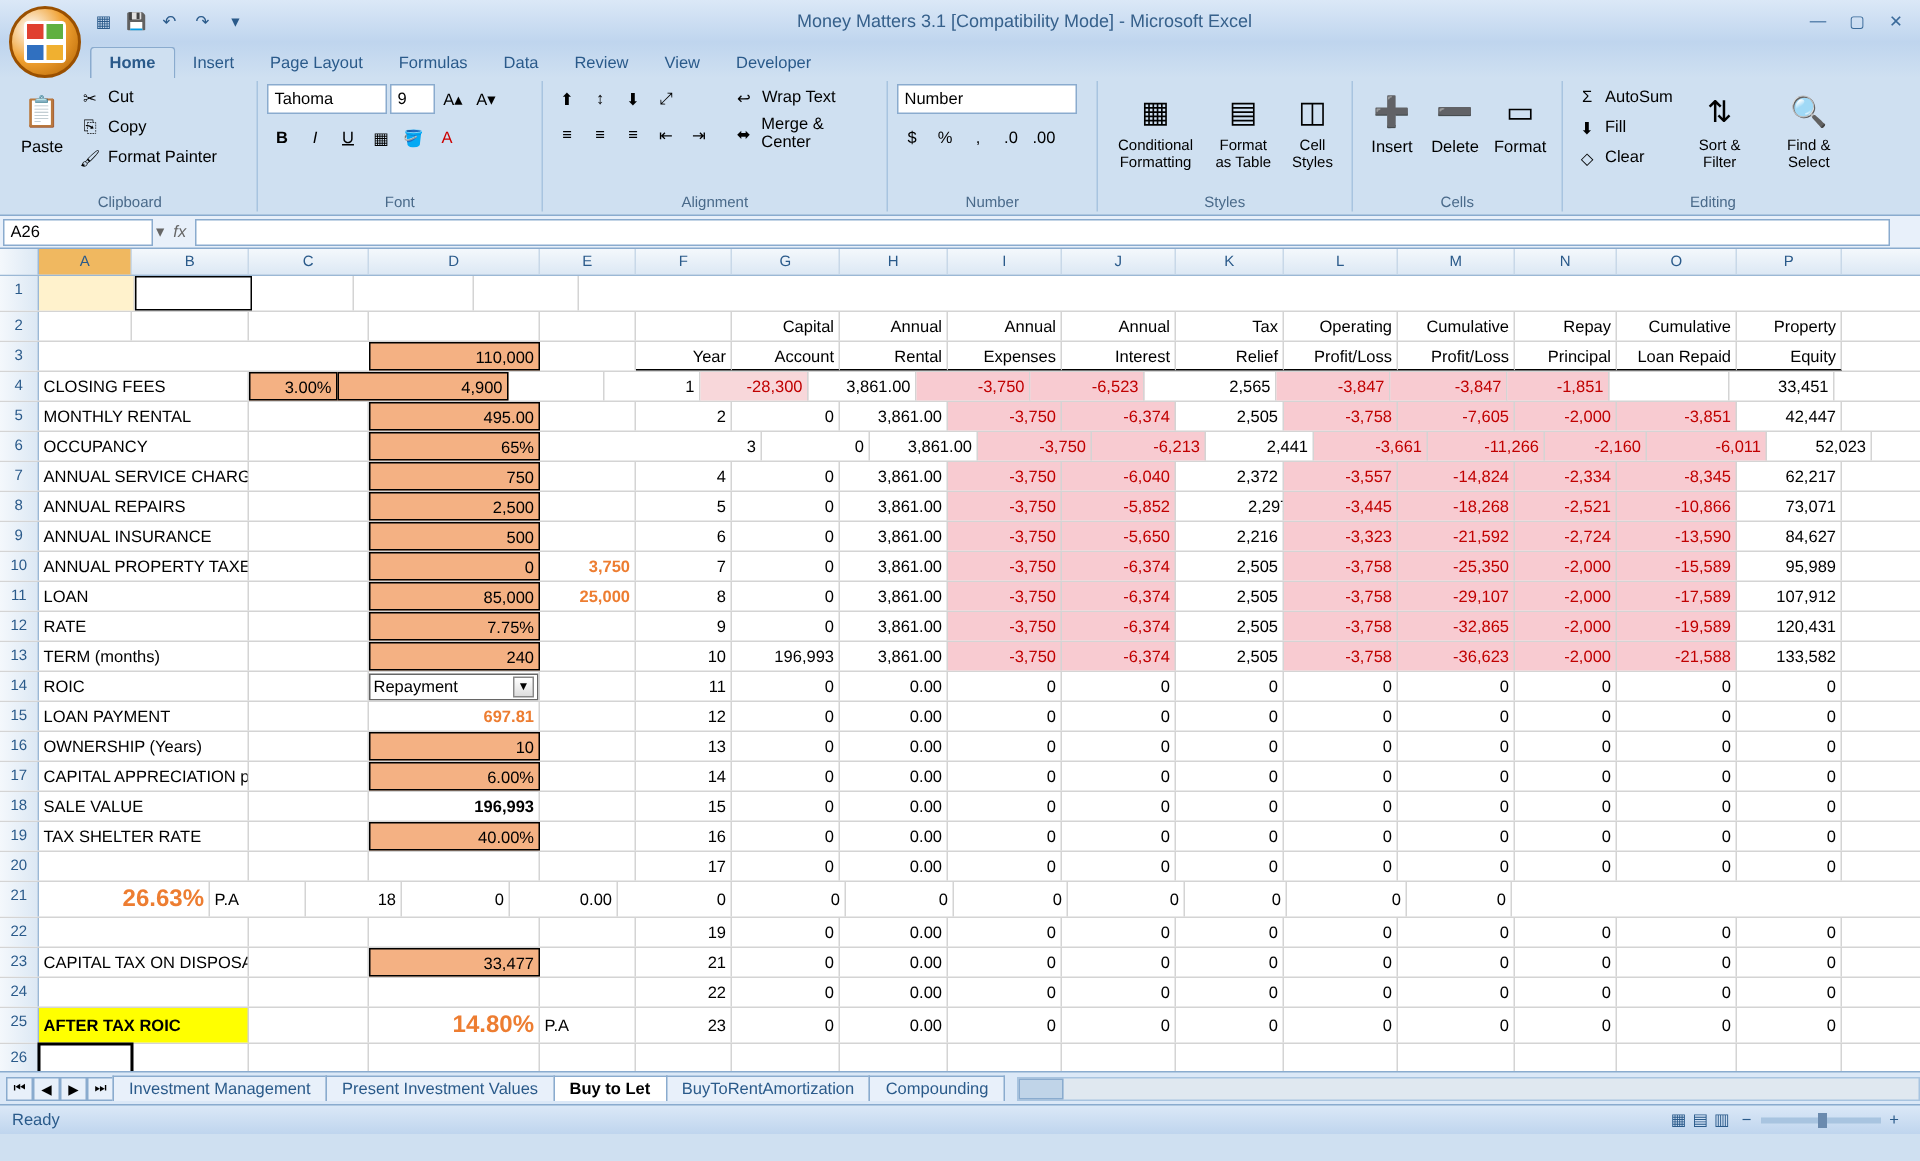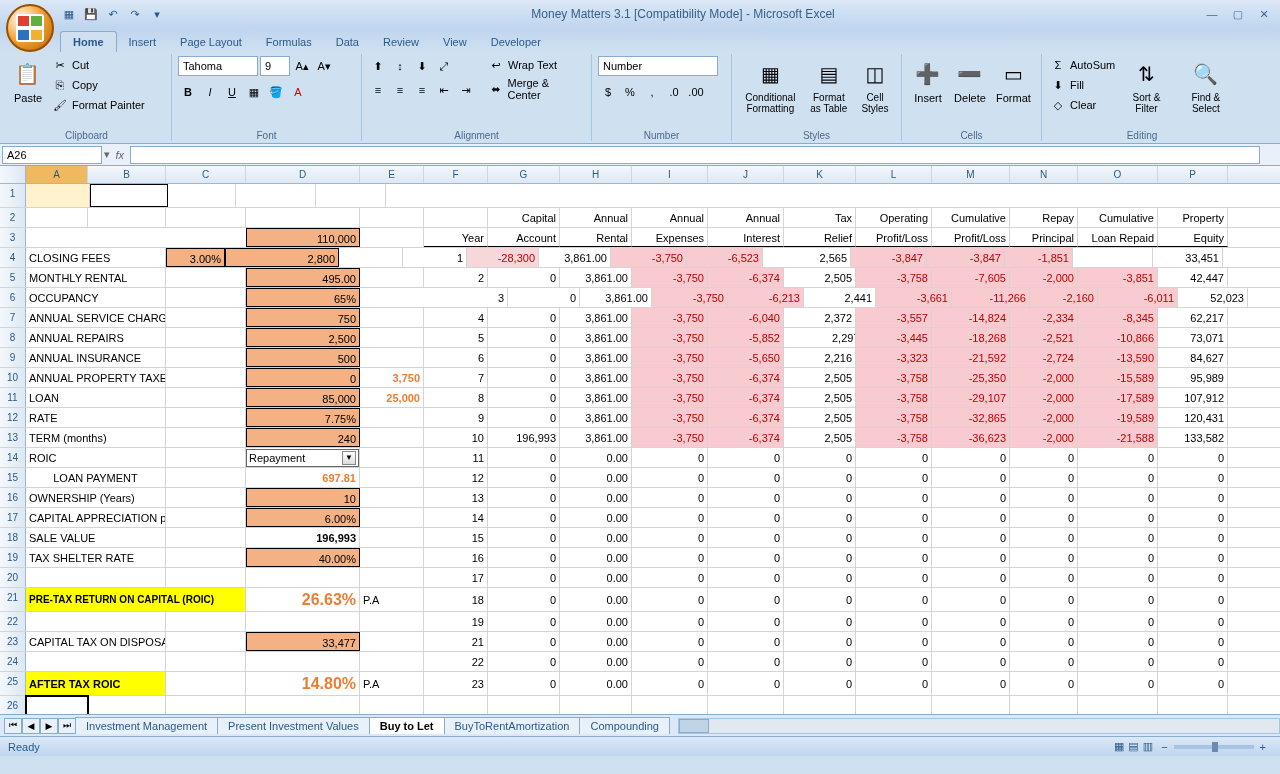--- a/index.html
+++ b/index.html
@@ -327,21 +327,21 @@
         <div class="cell right border-b" style="width: 76px;">Profit/Loss</div>
         <div class="cell right border-b" style="width: 78px;">Profit/Loss</div>
         <div class="cell right border-b" style="width: 68px;">Principal</div>
         <div class="cell right border-b" style="width: 80px;">Loan Repaid</div>
         <div class="cell right border-b" style="width: 70px;">Equity</div>
       </div>
       <div class="row">
         <div class="row-header">4</div>
         <div class="cell " style="width: 140px;">CLOSING FEES</div>
         <div class="cell bg-orange right border-box" style="width: 59px;">3.00%</div>
-        <div class="cell bg-orange right border-box" style="width: 114px;">2,800</div>
+        <div class="cell bg-orange right border-box" style="width: 114px;">4,900</div>
         <div class="cell " style="width: 64px;"></div>
         <div class="cell right" style="width: 64px;">1</div>
         <div class="cell right bg-pink fg-red" style="width: 72px;">-28,300</div>
         <div class="cell right" style="width: 72px;">3,861.00</div>
         <div class="cell right bg-lpink fg-red" style="width: 76px;">-3,750</div>
         <div class="cell right bg-lpink fg-red" style="width: 76px;">-6,523</div>
         <div class="cell right" style="width: 88px;">2,565</div>
         <div class="cell right bg-lpink fg-red" style="width: 76px;">-3,847</div>
         <div class="cell right bg-lpink fg-red" style="width: 78px;">-3,847</div>
         <div class="cell right bg-lpink fg-red" style="width: 68px;">-1,851</div>
@@ -528,21 +528,21 @@
         <div class="cell right" style="width: 76px;">0</div>
         <div class="cell right" style="width: 72px;">0</div>
         <div class="cell right" style="width: 76px;">0</div>
         <div class="cell right" style="width: 78px;">0</div>
         <div class="cell right" style="width: 68px;">0</div>
         <div class="cell right" style="width: 80px;">0</div>
         <div class="cell right" style="width: 70px;">0</div>
       </div>
       <div class="row">
         <div class="row-header">15</div>
-        <div class="cell " style="width: 140px; text-align: center;">LOAN PAYMENT</div>
+        <div class="cell " style="width: 140px;">LOAN PAYMENT</div>
         <div class="cell " style="width: 80px;"></div>
         <div class="cell fg-orange right bold" style="width: 114px;">697.81</div>
         <div class="cell " style="width: 64px;"></div>
         <div class="cell right" style="width: 64px;">12</div>
         <div class="cell right" style="width: 72px;">0</div>
         <div class="cell right" style="width: 72px;">0.00</div>
         <div class="cell right" style="width: 76px;">0</div>
         <div class="cell right" style="width: 76px;">0</div>
         <div class="cell right" style="width: 72px;">0</div>
         <div class="cell right" style="width: 76px;">0</div>
@@ -636,21 +636,20 @@
         <div class="cell right" style="width: 76px;">0</div>
         <div class="cell right" style="width: 72px;">0</div>
         <div class="cell right" style="width: 76px;">0</div>
         <div class="cell right" style="width: 78px;">0</div>
         <div class="cell right" style="width: 68px;">0</div>
         <div class="cell right" style="width: 80px;">0</div>
         <div class="cell right" style="width: 70px;">0</div>
       </div>
       <div class="row h24">
         <div class="row-header">21</div>
-        <div class="cell bg-yellow bold" style="width: 220px; font-size: 10px;">PRE-TAX RETURN ON CAPITAL (ROIC)</div>
         <div class="cell fg-orange right bold" style="width: 114px; font-size: 16px;">26.63%</div>
         <div class="cell " style="width: 64px;">P.A</div>
         <div class="cell right" style="width: 64px;">18</div>
         <div class="cell right" style="width: 72px;">0</div>
         <div class="cell right" style="width: 72px;">0.00</div>
         <div class="cell right" style="width: 76px;">0</div>
         <div class="cell right" style="width: 76px;">0</div>
         <div class="cell right" style="width: 72px;">0</div>
         <div class="cell right" style="width: 76px;">0</div>
         <div class="cell right" style="width: 78px;">0</div>

